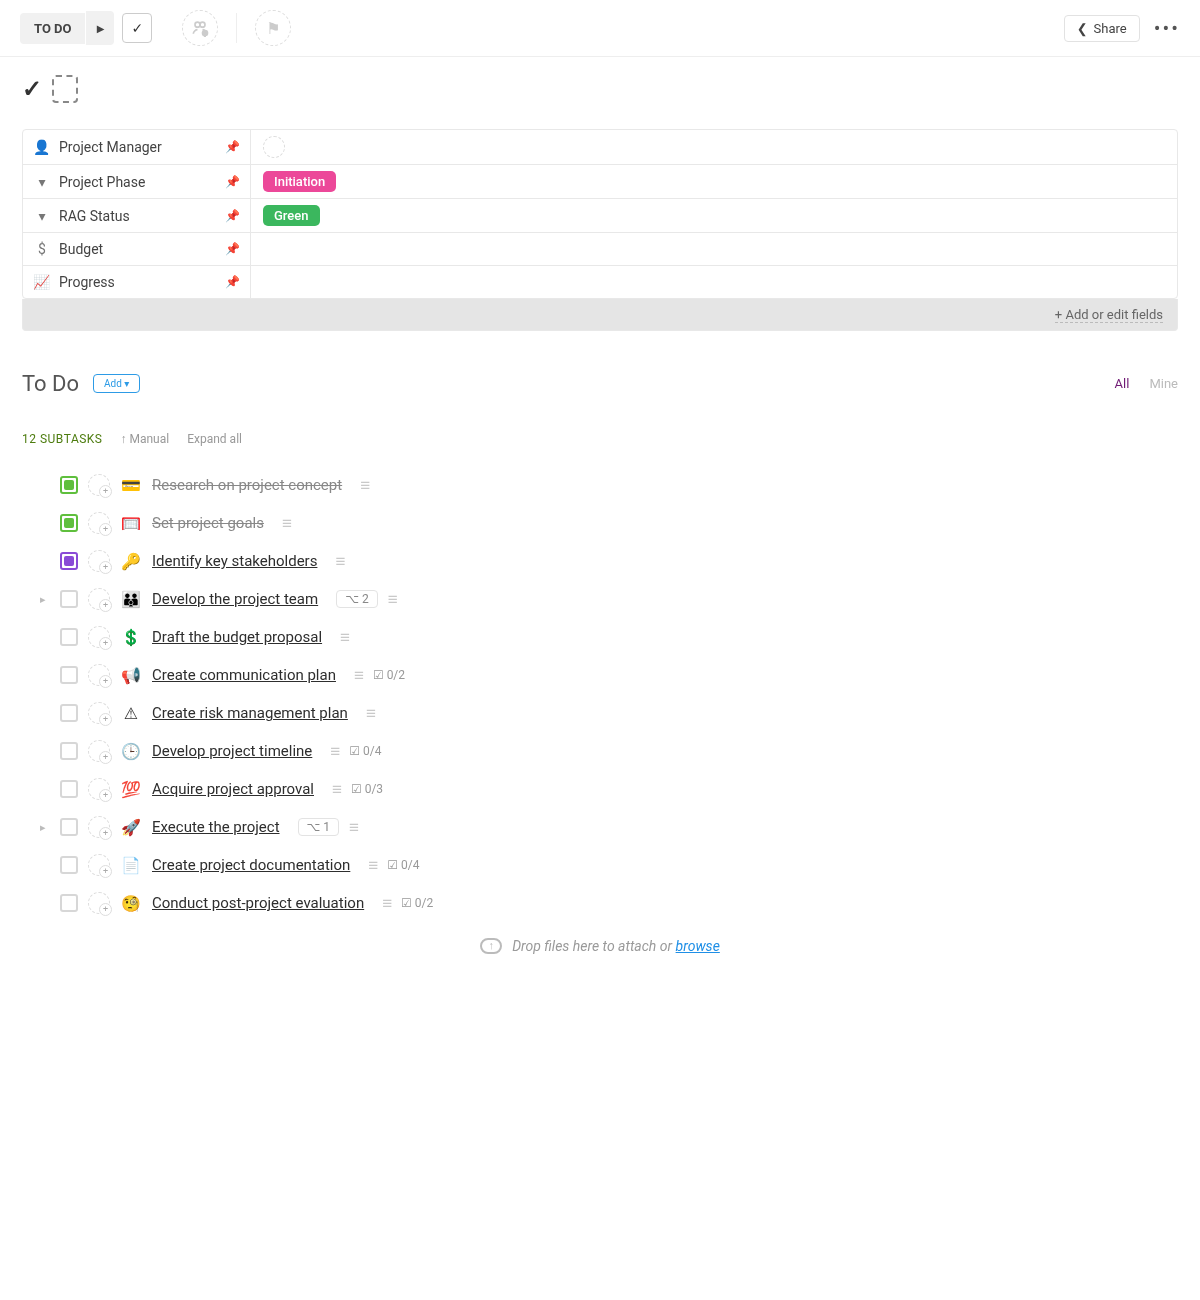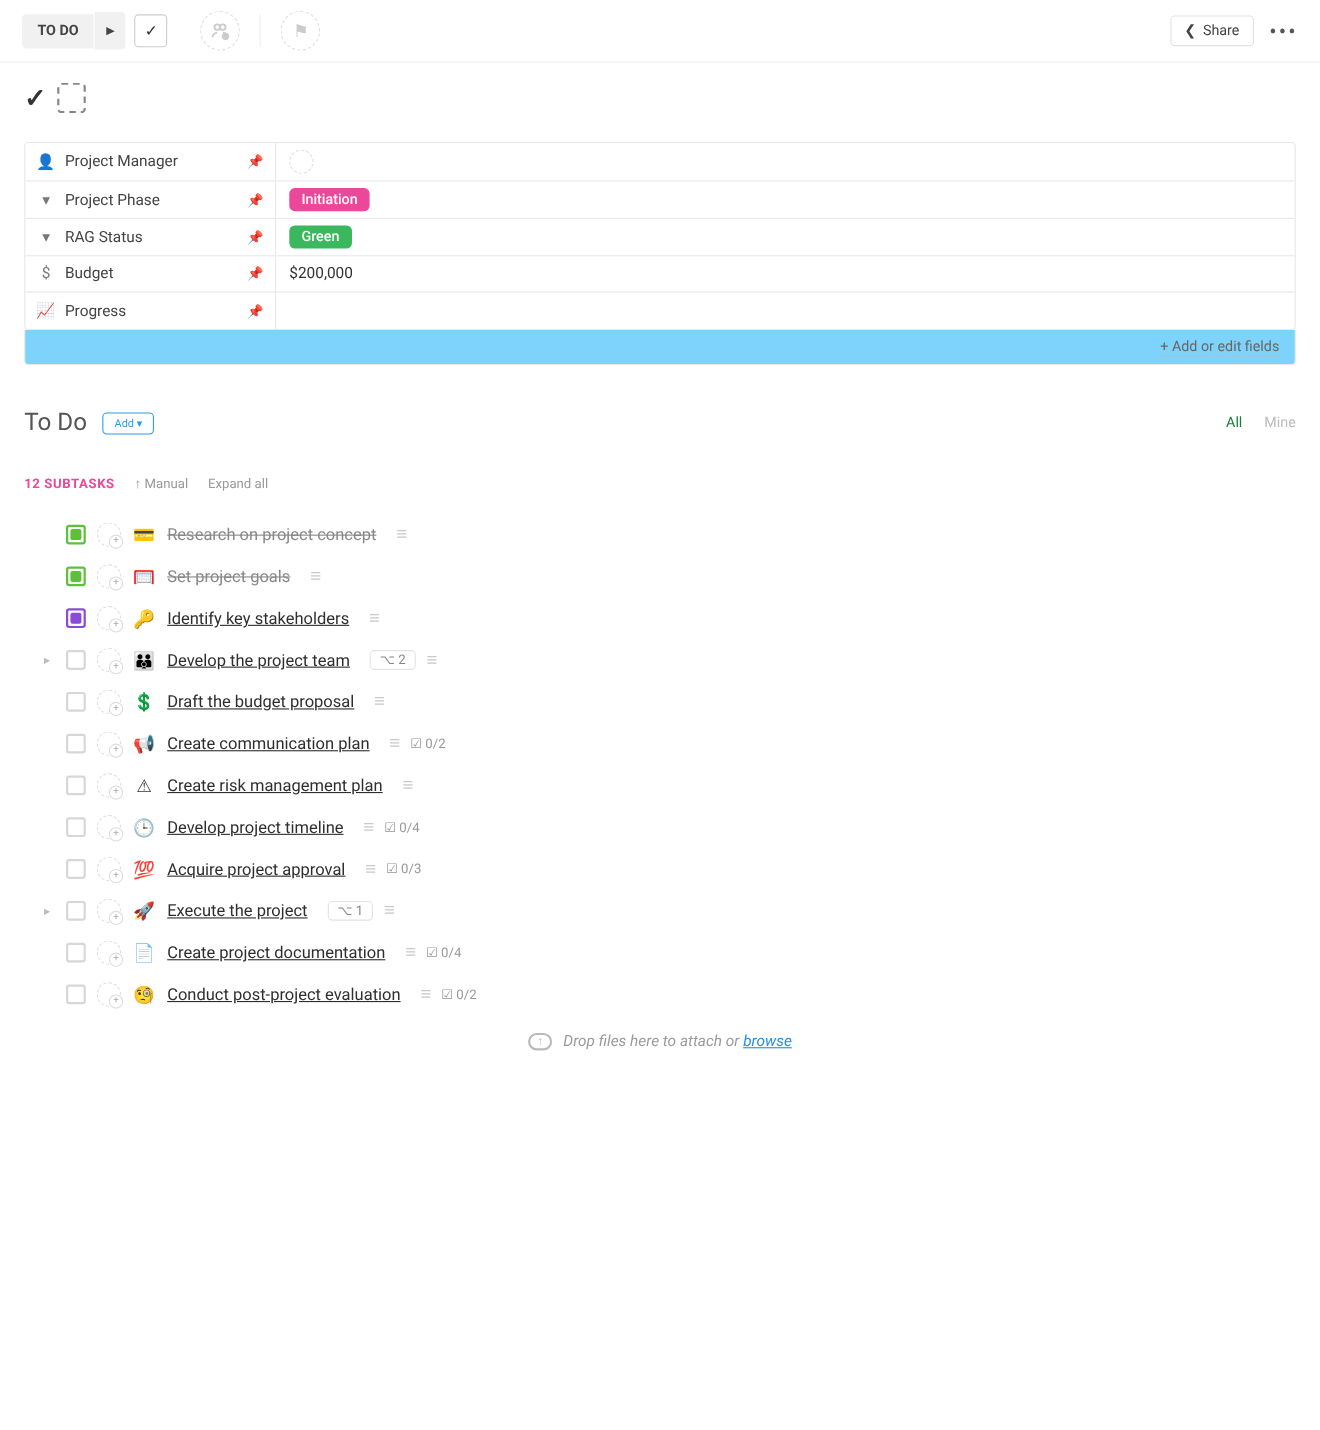--- a/index.html
+++ b/index.html
@@ -67,39 +67,39 @@
 
   .badge { padding:3px 11px; border-radius:5px; font-size:13px; color:white; font-weight:500;}
   .badge.orange { background:#ec4899; }
   .badge.green { background:#3bb75e; }
 
   .progress-wrap { flex:1; height:8px; background:#edfae7; border-radius:4px; position:relative; }
   .progress-fill { height:8px; background:#5cc33a; border-radius:4px; }
   .progress-pct { margin-left:12px; color:#5cc33a; font-size:12px; }
 
   .add-fields {
-    background:#7dd3fc; text-align:right; padding:8px 14px; font-size:13px; color:#666;
+    background:#e5e5e5; text-align:right; padding:8px 14px; font-size:13px; color:#666;
     border:1px solid #e8e8e8; border-top:none; border-radius:0 0 4px 4px;
   }
   .add-fields span { border-bottom:1px dashed #bbb; cursor:pointer; }
 
   
   .todo-head { display:flex; align-items:center; margin-top:40px; }
   .todo-title { font-size:22px; color:#555; }
   .add-btn {
     border:1px solid #2d9be6; color:#2d9be6; font-size:10px; padding:3px 10px; border-radius:4px;
     margin-left:14px; cursor:pointer;
   }
   .filters { margin-left:auto; color:#bbb; font-size:13px; display:flex; gap:20px; }
-  .filters .active { color:#15803d; }
+  .filters .active { color:#701a75; }
 
   .sub-meta {
     display:flex; align-items:center; gap:18px; margin-top:36px; font-size:12px; color:#999;
   }
-  .sub-meta .count { font-weight:700; letter-spacing:0.5px; color:#ec4899; }
+  .sub-meta .count { font-weight:400; letter-spacing:0.5px; color:#4d7c0f; }
 
   
   .sublist { margin-top:20px; }
   .srow {
     display:flex; align-items:center; gap:10px; padding:8px 4px 8px 18px; font-size:15px;
   }
   .srow .caret { width:10px; color:#bbb; font-size:11px; }
   .srow .sqbox {
     width:18px; height:18px; border:2px solid #d7d7d7; border-radius:3px; display:inline-block;
     position:relative; cursor:pointer;
@@ -203,23 +203,20 @@
       <div class="fval">
         <span class="badge green">Green</span>
       </div>
     </div>
     <div class="frow">
       <div class="fkey">
         <span class="icon">$</span>
         <span>Budget</span>
         <span class="pin">📌</span>
       </div>
-      <div class="fval">
-        <span>$200,000</span>
-      </div>
     </div>
     <div class="frow">
       <div class="fkey">
         <span class="icon">📈</span>
         <span>Progress</span>
         <span class="pin">📌</span>
       </div>
     </div>
   </div>
   <div class="add-fields">

